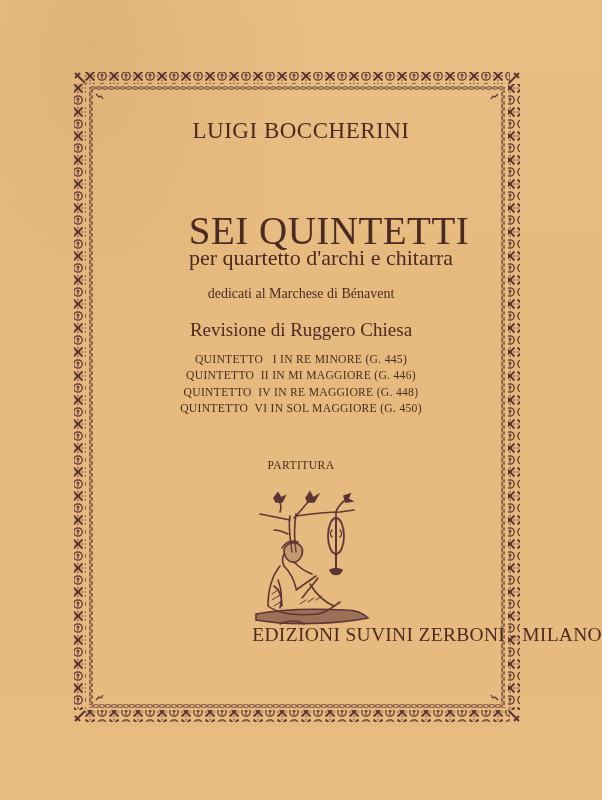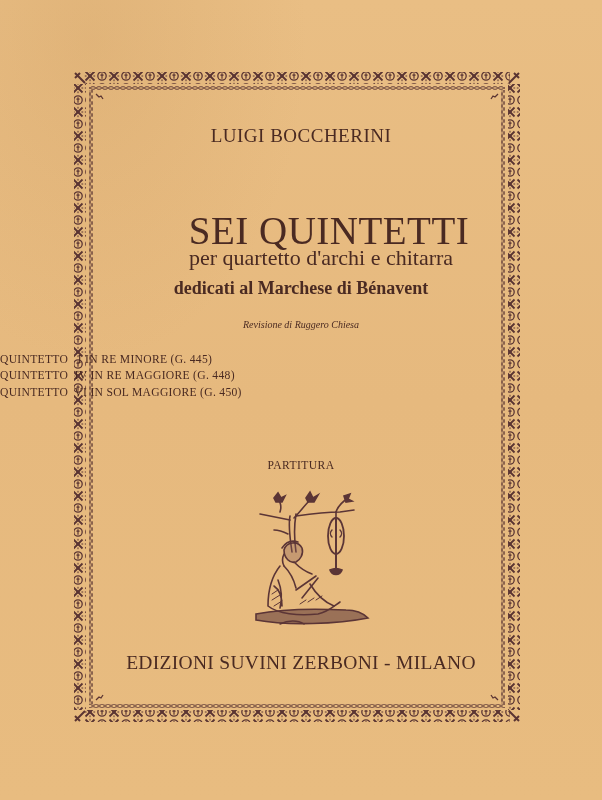--- a/index.html
+++ b/index.html
@@ -7,30 +7,30 @@
     width:602px; height:800px; overflow:hidden; position:relative;
     background:#e7bb80;
     background-image:
       radial-gradient(ellipse at 15% 5%, rgba(200,150,90,0.25), rgba(0,0,0,0) 30%),
       linear-gradient(180deg, #e9be84 0%, #e6b97e 50%, #e8bc80 100%);
     font-family: "Liberation Serif", "DejaVu Serif", serif;
     color:#4a2a22;
   }
   .frame { position:absolute; left:72px; top:70px; width:450px; height:654px; }
   .text { position:absolute; left:0; width:602px; text-align:center; white-space:nowrap; }
-  #composer { top:125px; font-size:19px; letter-spacing:0.5px; }
+  #composer { top:118px; font-size:23px; letter-spacing:0.5px; }
   #title { top:208px; font-size:39px; letter-spacing:0.5px;padding-left:28px; }
   #subtitle { top:245px; font-size:22px;margin-left:20px; }
-  #dedication { top:278px; font-size:18px;font-weight:bold; }
-  #revision { top:319px; font-size:10px; font-style:italic; }
+  #dedication { top:286px; font-size:14px; }
+  #revision { top:319px; font-size:19px; }
   .works { position:absolute; top:352px; left:0; width:602px; }
-  .work { font-size:11.6px; letter-spacing:0.3px; height:16.4px; line-height:16.4px; }
+  .work { text-align:center; font-size:11.6px; letter-spacing:0.3px; height:16.4px; line-height:16.4px; }
   .work.sel span { border-bottom:1px solid #4a2a22; padding-bottom:0px; }
   #score { top:459px; font-size:11.6px; letter-spacing:0.4px; }
-  #publisher { top:652px; font-size:19.5px; letter-spacing:0.3px; }
+  #publisher { top:624px; font-size:19.5px; letter-spacing:0.3px;text-align:right; }
   .illus { position:absolute; left:250px; top:490px; width:122px; height:142px; }
 </style>
 </head>
 <body>
 
 <div class="frame">
   <svg width="450" height="654" viewBox="0 0 450 654" xmlns="http://www.w3.org/2000/svg">
     <defs>
 
       <g id="ros">
@@ -81,20 +81,21 @@
 </div>
 
 <div class="text" id="composer">LUIGI BOCCHERINI</div>
 <div class="text" id="title">SEI QUINTETTI</div>
 <div class="text" id="subtitle">per quartetto d'archi e chitarra</div>
 <div class="text" id="dedication">dedicati al Marchese di Bénavent</div>
 <div class="text" id="revision">Revisione di Ruggero Chiesa</div>
 
 <div class="works">
   <div class="work"><span style="white-space:pre">QUINTETTO   I IN RE MINORE (G. 445)</span></div>
+  <div class="work"><span style="white-space:pre">QUINTETTO  II IN MI MAGGIORE (G. 446)</span></div>
   <div class="work"><span style="white-space:pre">QUINTETTO  IV IN RE MAGGIORE (G. 448)</span></div>
   <div class="work"><span style="white-space:pre">QUINTETTO  VI IN SOL MAGGIORE (G. 450)</span></div>
 </div>
 
 <div class="text" id="score">PARTITURA</div>
 
 <div class="illus">
   <svg width="122" height="142" viewBox="0 0 122 142" xmlns="http://www.w3.org/2000/svg">
     <g stroke="#5b3536" fill="none" stroke-width="1.6" stroke-linecap="round">
 

